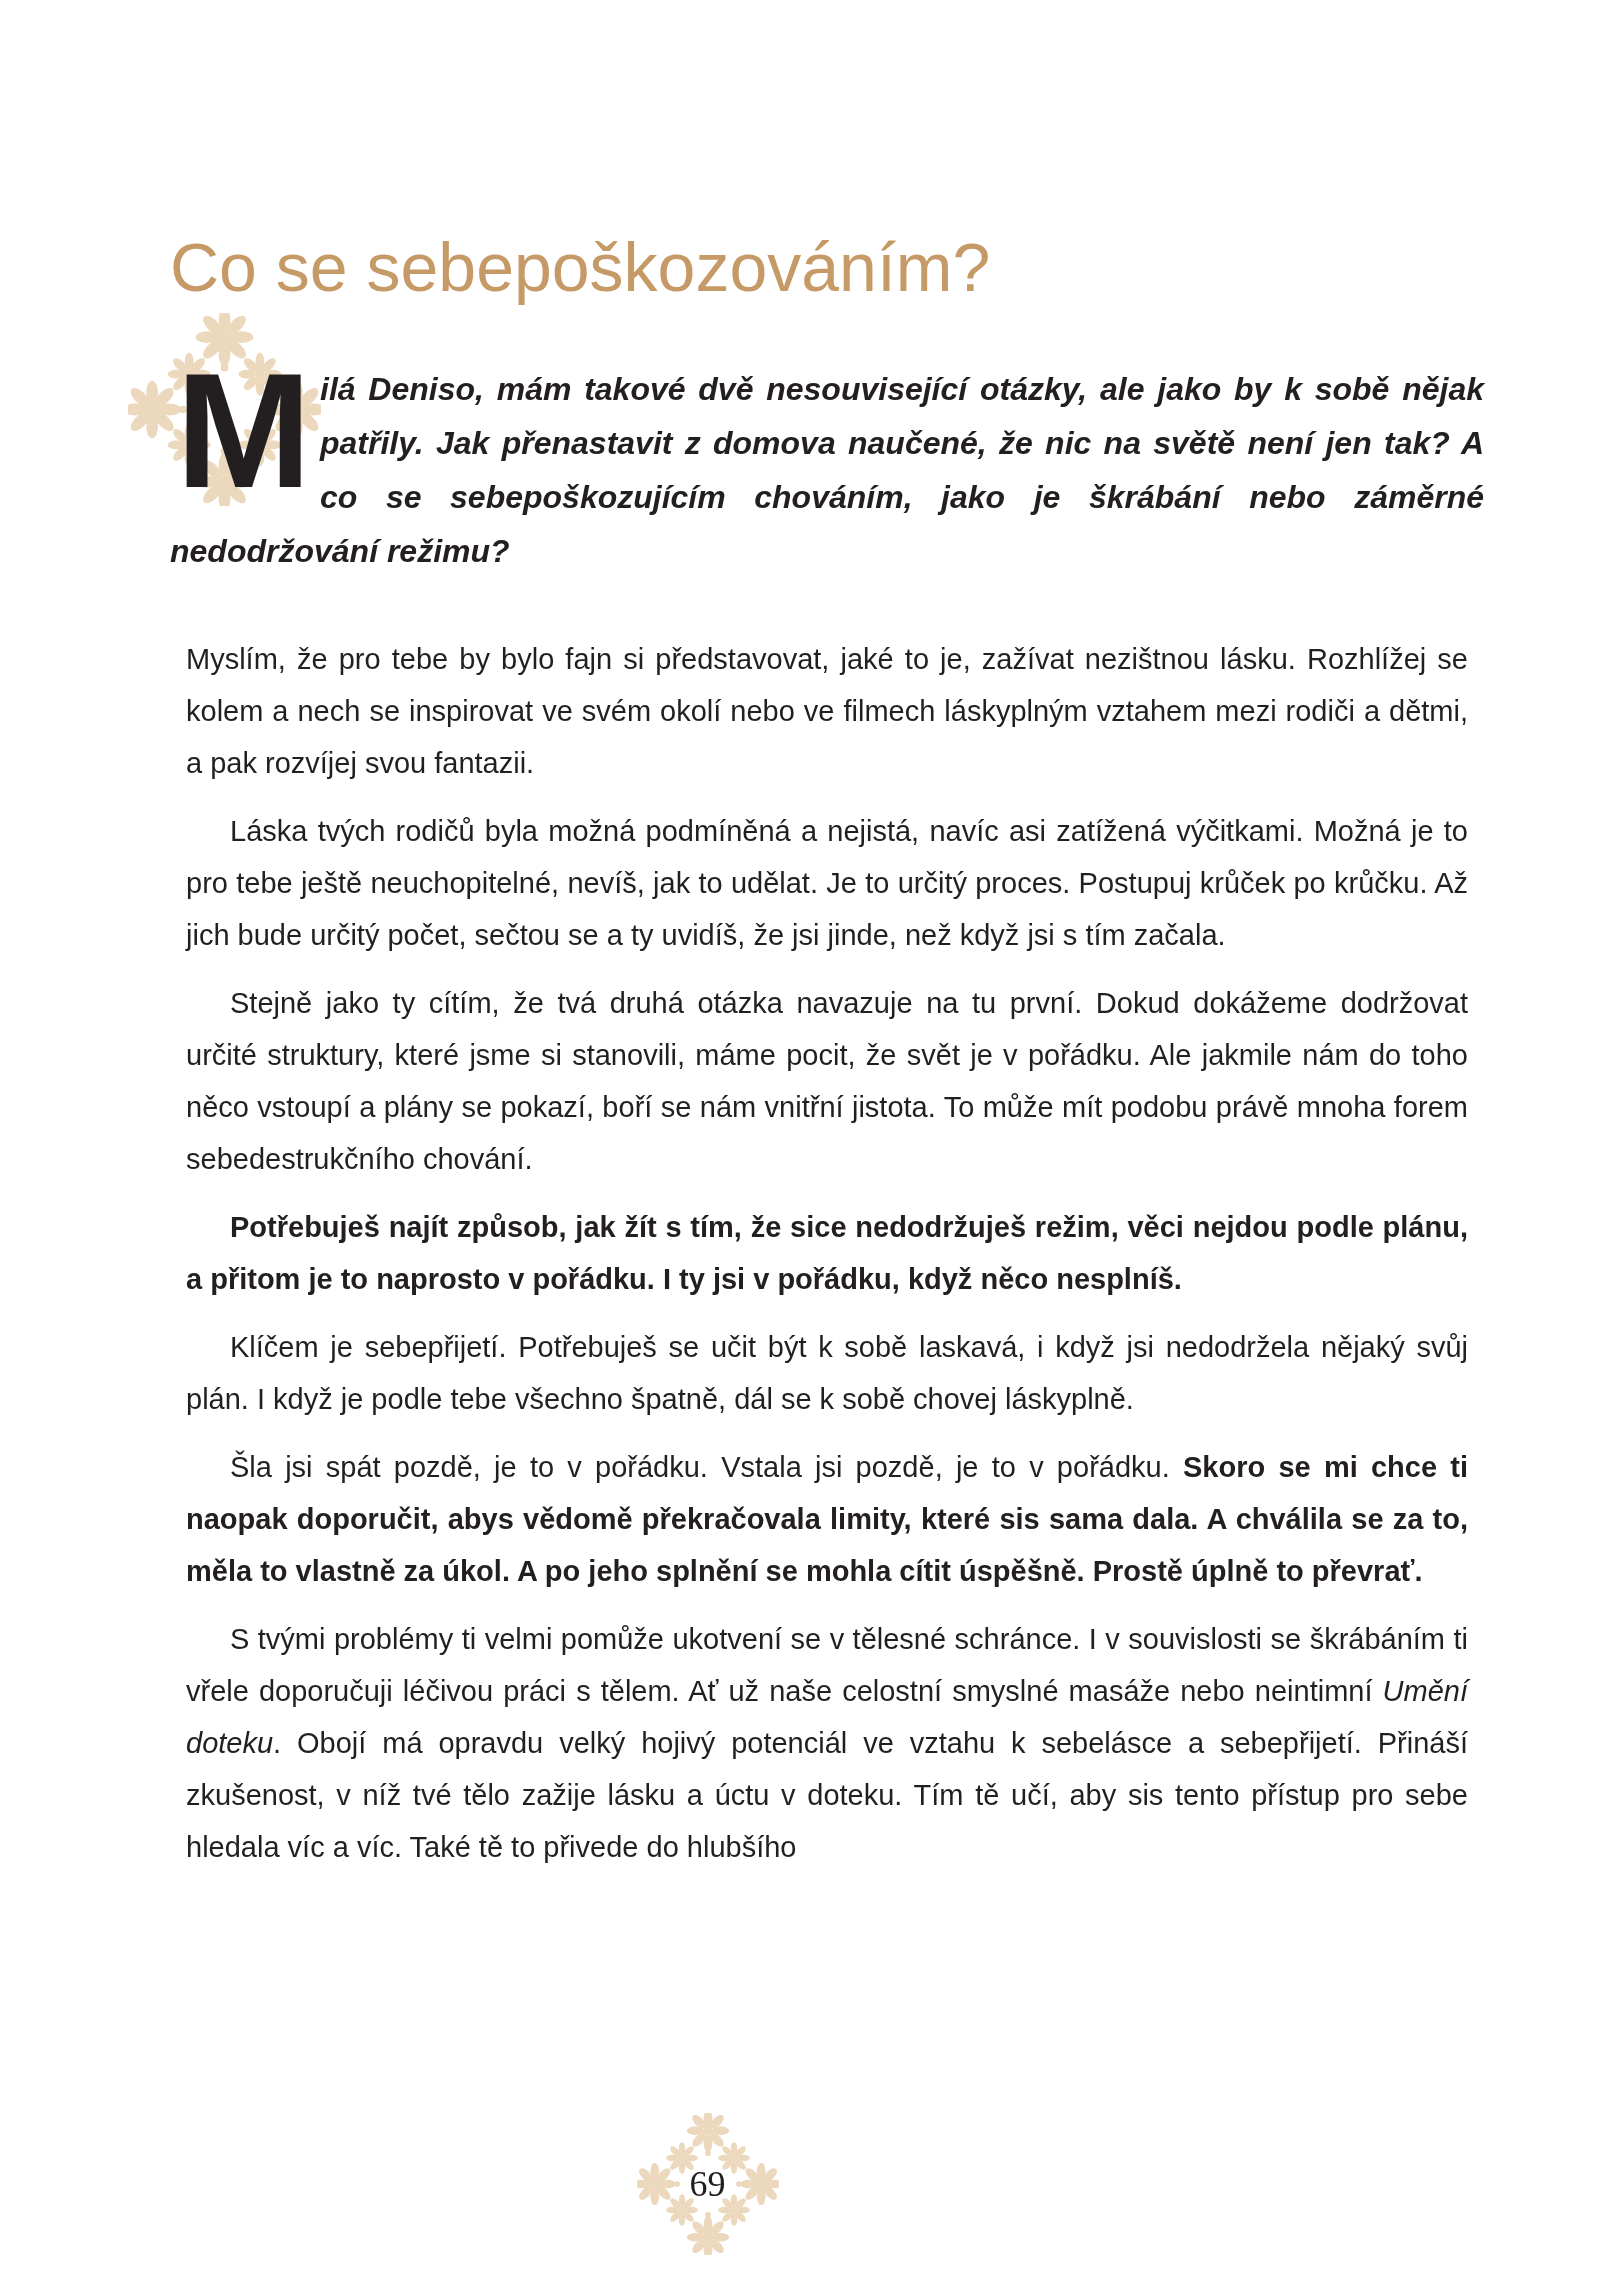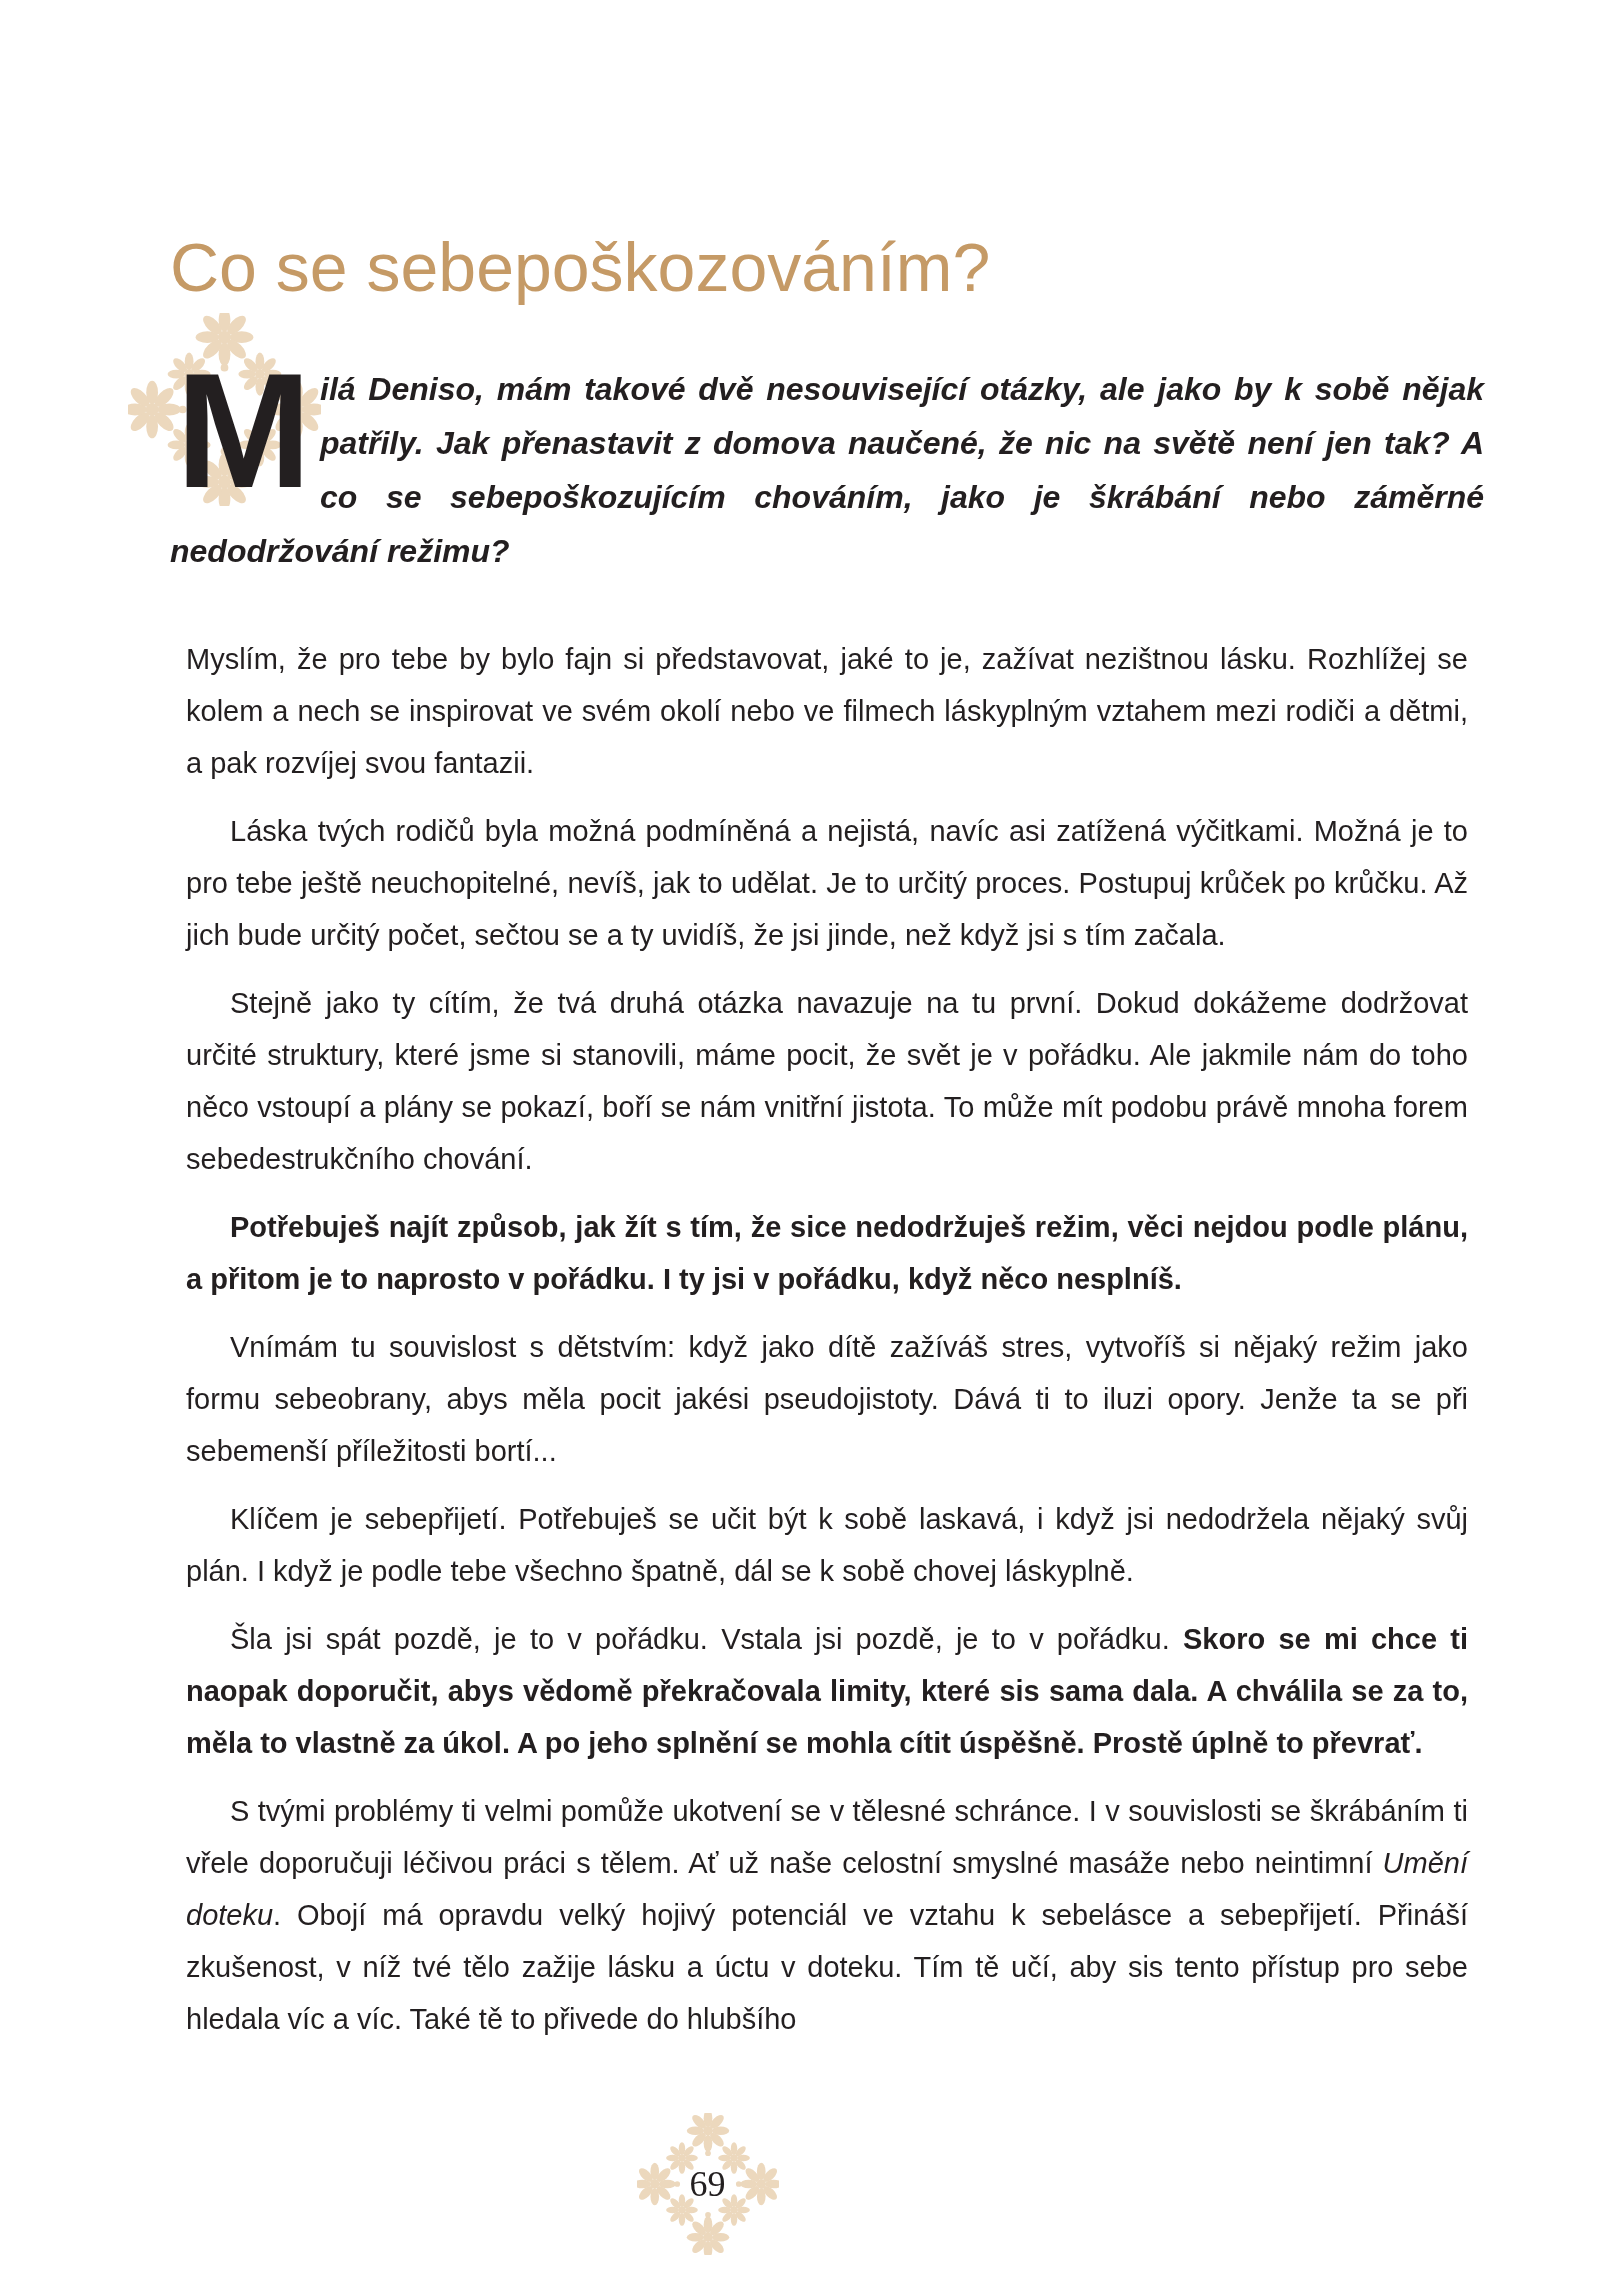--- a/index.html
+++ b/index.html
@@ -167,21 +167,20 @@
         <span class="dropcap">M</span>
       </div>
       <p>ilá Deniso, mám takové dvě nesouvisející otázky, ale jako by k sobě nějak patřily. Jak přenastavit z domova naučené, že nic na světě není jen tak? A co se sebepoškozujícím chováním, jako je škrábání nebo záměrné nedodržování režimu?</p>
     </div>
 
     <div class="article">
         <p class="para"><span class="run normal">Myslím, že pro tebe by bylo fajn si představovat, jaké to je, zažívat nezištnou lásku. Rozhlížej se kolem a nech se inspirovat ve svém okolí nebo ve filmech láskyplným vztahem mezi rodiči a dětmi, a pak rozvíjej svou fantazii.</span></p>
         <p class="para indent"><span class="run normal">Láska tvých rodičů byla možná podmíněná a nejistá, navíc asi zatížená výčitkami. Možná je to pro tebe ještě neuchopitelné, nevíš, jak to udělat. Je to určitý proces. Postupuj krůček po krůčku. Až jich bude určitý počet, sečtou se a ty uvidíš, že jsi jinde, než když jsi s tím začala.</span></p>
         <p class="para indent"><span class="run normal">Stejně jako ty cítím, že tvá druhá otázka navazuje na tu první. Dokud dokážeme dodržovat určité struktury, které jsme si stanovili, máme pocit, že svět je v pořádku. Ale jakmile nám do toho něco vstoupí a plány se pokazí, boří se nám vnitřní jistota. To může mít podobu právě mnoha forem sebedestrukčního chování.</span></p>
         <p class="para indent"><span class="run bold">Potřebuješ najít způsob, jak žít s tím, že sice nedodržuješ režim, věci nejdou podle plánu, a přitom je to naprosto v pořádku. I ty jsi v pořádku, když něco nesplníš.</span></p>
-        <p class="para indent"><span class="run normal">Vnímám tu souvislost s dětstvím: když jako dítě zažíváš stres, vytvoříš si nějaký režim jako formu sebeobrany, abys měla pocit jakési pseudojistoty. Dává ti to iluzi opory. Jenže ta se při sebemenší příležitosti bortí...</span></p>
         <p class="para indent"><span class="run normal">Klíčem je sebepřijetí. Potřebuješ se učit být k sobě laskavá, i když jsi nedodržela nějaký svůj plán. I když je podle tebe všechno špatně, dál se k sobě chovej láskyplně.</span></p>
         <p class="para indent"><span class="run normal">Šla jsi spát pozdě, je to v pořádku. Vstala jsi pozdě, je to v pořádku. </span><span class="run bold">Skoro se mi chce ti naopak doporučit, abys vědomě překračovala limity, které sis sama dala. A chválila se za to, měla to vlastně za úkol. A po jeho splnění se mohla cítit úspěšně. Prostě úplně to převrať.</span></p>
         <p class="para indent"><span class="run normal">S tvými problémy ti velmi pomůže ukotvení se v tělesné schránce. I v souvislosti se škrábáním ti vřele doporučuji léčivou práci s tělem. Ať už naše celostní smyslné masáže nebo neintimní </span><span class="run italic">Umění doteku</span><span class="run normal">. Obojí má opravdu velký hojivý potenciál ve vztahu k sebelásce a sebepřijetí. Přináší zkušenost, v níž tvé tělo zažije lásku a úctu v doteku. Tím tě učí, aby sis tento přístup pro sebe hledala víc a víc. Také tě to přivede do hlubšího</span></p>
       </div>
 
   </div>
 
   <div class="footer">
     <div class="footer-ornament-wrap">
       <svg class="footer-ornament" viewBox="0 0 120 120">

